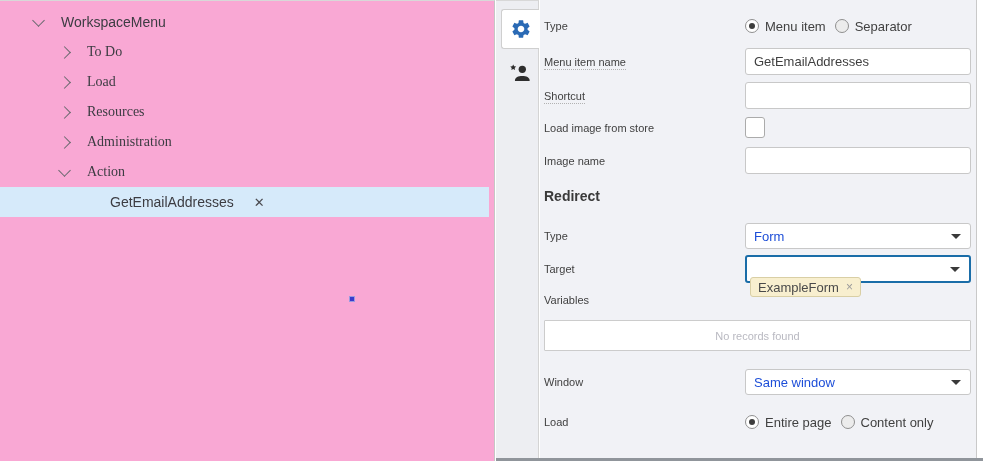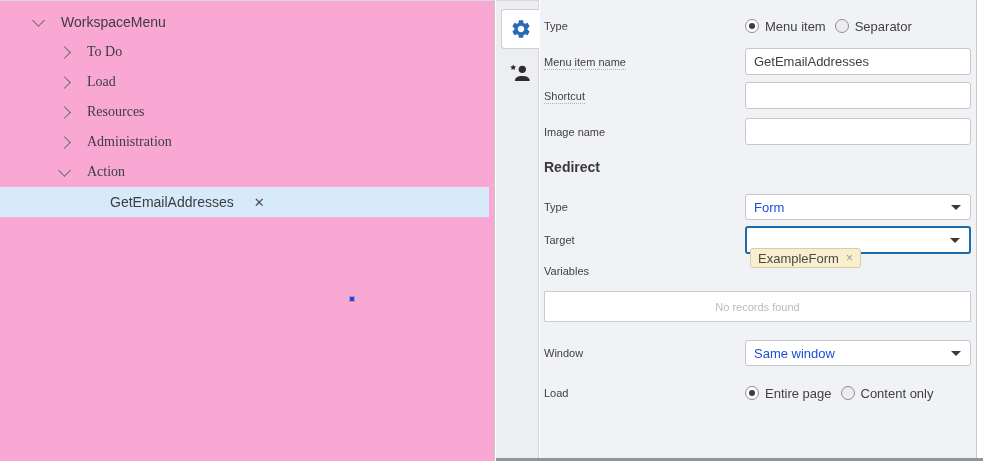--- a/index.html
+++ b/index.html
@@ -206,20 +206,26 @@
 
     <div class="frow r3">
       <div class="flabel">
         <span class="u-dotted">Shortcut</span>
       </div>
       <div class="fctrl">
         <input class="tinput" type="text" value="" style="">
       </div>
     </div>
 
+    <div class="frow r4">
+      <div class="flabel">Load image from store</div>
+      <div class="fctrl">
+        <div class="checkbox"></div>
+      </div>
+    </div>
 
     <div class="frow r5">
       <div class="flabel">Image name</div>
       <div class="fctrl">
         <input class="tinput" type="text" value="" style="">
       </div>
     </div>
 
     <div class="frow r6">
       <div class="section-title">Redirect</div>

